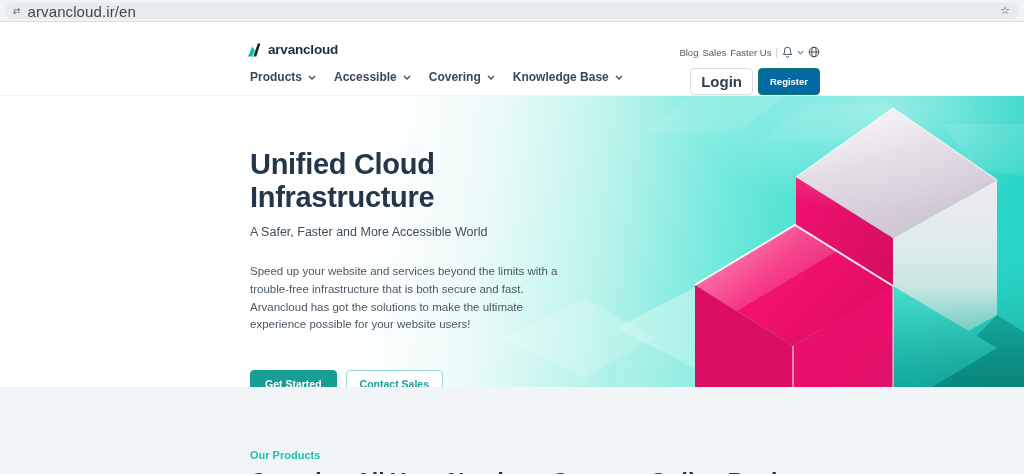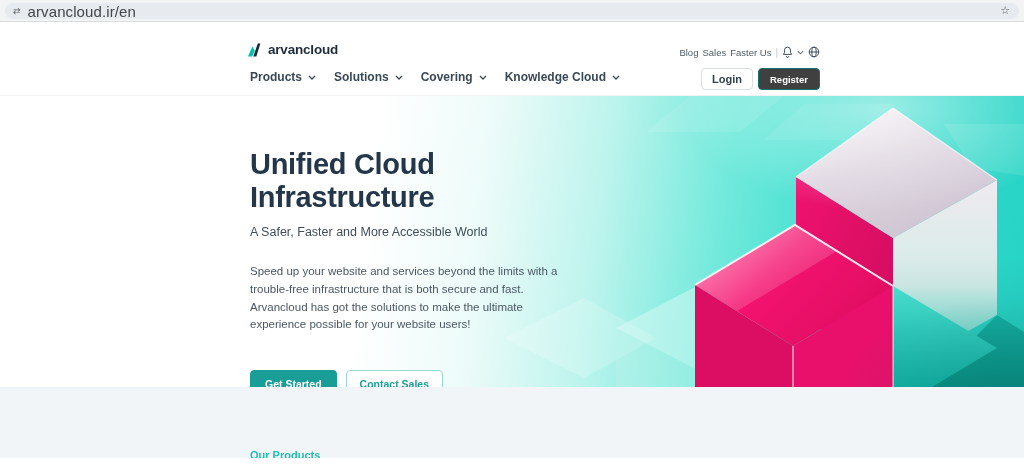--- a/index.html
+++ b/index.html
@@ -20,41 +20,41 @@
   .main-nav { position:absolute; left:2px; top:48px; display:flex; gap:18px; }
   .nav-item { display:flex; align-items:center; gap:6px; font-size:12px; font-weight:600; color:#3a4956; cursor:pointer; }
   .chev { display:inline-block; }
 
   .utility { position:absolute; right:0; top:24px; display:flex; align-items:center; gap:4px;justify-content:space-between; }
   .u-link { font-size:9.5px; color:#4e5b66; cursor:pointer; }
   .u-sep { font-size:10px; color:#c4cad0; }
   .u-icon { display:flex; align-items:center; cursor:pointer; }
 
   .auth { position:absolute; right:0; top:46px; display:flex; gap:5px; }
-  .btn-login { background:#fff; border:1px solid #d9dee3; border-radius:4px; padding:4px 10px; font-size:11px; font-weight:600; color:#33414d; cursor:pointer; font-family:inherit; }
-  .btn-register { background:#404040; border:1px solid #12746d; border-radius:4px; padding:4px 11px; font-size:9.5px; font-weight:700; color:#ffffff; cursor:pointer; font-family:inherit; }
+  .btn-login { background:#fff; border:1px solid #d9dee3; border-radius:4px; padding:4px 10px; font-size:15px; font-weight:600; color:#33414d; cursor:pointer; font-family:inherit; }
+  .btn-register { background:#0369a1; border:1px solid #12746d; border-radius:4px; padding:4px 11px; font-size:9.5px; font-weight:700; color:#ffffff; cursor:pointer; font-family:inherit; }
 
   
   .hero { position:relative; width:1024px; height:291px; overflow:hidden;
     background:linear-gradient(97deg,#ffffff 0%,#ffffff 36%,#ecfbf9 47%,#bdf4ed 58%,#6fe9db 70%,#37ddcd 82%,#26d3c5 100%); }
   .hero::after { content:""; position:absolute; inset:0; pointer-events:none;
     background:
       radial-gradient(ellipse 300px 160px at 86% 4%, rgba(255,255,255,0.50), rgba(255,255,255,0) 65%),
       radial-gradient(ellipse 260px 130px at 100% 100%, rgba(3,92,85,0.18), rgba(3,92,85,0) 70%); }
   .hero-art { position:absolute; right:0; top:0; width:560px; height:291px; }
   .hero-copy { position:absolute; left:250px; top:52px; width:340px; }
   .hero-title { font-size:29px; font-weight:700; color:#24364a; letter-spacing:-0.3px; }
   .hero-subtitle { margin-top:11px; font-size:12.5px; color:#3f4e5b; }
   .hero-desc { margin-top:24px; font-size:11.5px; line-height:1.55; color:#4a5763; width:332px; }
   .cta-row { margin-top:36px; display:flex; gap:9px; }
   .btn-primary { background:#189e97; border:1px solid #189e97; color:#fff; font-size:10.5px; font-weight:700; padding:7px 14px; border-radius:4px; cursor:pointer; font-family:inherit; }
   .btn-secondary { background:#ffffff; border:1px solid #9ad8d3; color:#1a9e96; font-size:10.5px; font-weight:700; padding:7px 13px; border-radius:4px; cursor:pointer; font-family:inherit; }
 
   
-  .products { position:relative; width:1024px; height:71px; background:#f1f5f8; overflow:hidden; }
+  .products { position:relative; width:1024px; height:87px; background:#f1f5f8; overflow:hidden; }
   .products-inner { position:absolute; left:250px; top:62px; }
   .eyebrow { font-size:11px; font-weight:700; color:#1fbfb1; }
   .products-heading { margin-top:8px; font-size:23px; font-weight:700; color:#22374a; white-space:nowrap; }
 </style>
 </head>
 <body>
 
 <div class="browser-bar">
   <div class="url-pill">
     <span class="tab-switch-icon">⇄</span>
@@ -74,33 +74,33 @@
     </div>
 
     <div class="main-nav">
       <div class="nav-item">
         <span>Products</span>
         <svg class="chev" width="8" height="5" viewBox="0 0 8 5">
             <polyline points="1,1 4,4 7,1" fill="none" stroke="#3a4956" stroke-width="1.3"></polyline>
           </svg>
       </div>
       <div class="nav-item">
-        <span>Solutions</span>
+        <span>Accessible</span>
         <svg class="chev" width="8" height="5" viewBox="0 0 8 5">
             <polyline points="1,1 4,4 7,1" fill="none" stroke="#3a4956" stroke-width="1.3"></polyline>
           </svg>
       </div>
       <div class="nav-item">
         <span>Covering</span>
         <svg class="chev" width="8" height="5" viewBox="0 0 8 5">
             <polyline points="1,1 4,4 7,1" fill="none" stroke="#3a4956" stroke-width="1.3"></polyline>
           </svg>
       </div>
       <div class="nav-item">
-        <span>Knowledge Cloud</span>
+        <span>Knowledge Base</span>
         <svg class="chev" width="8" height="5" viewBox="0 0 8 5">
             <polyline points="1,1 4,4 7,1" fill="none" stroke="#3a4956" stroke-width="1.3"></polyline>
           </svg>
       </div>
     </div>
 
     <div class="utility">
       <span class="u-link">Blog</span>
       <span class="u-link">Sales</span>
       <span class="u-link">Faster Us</span>

